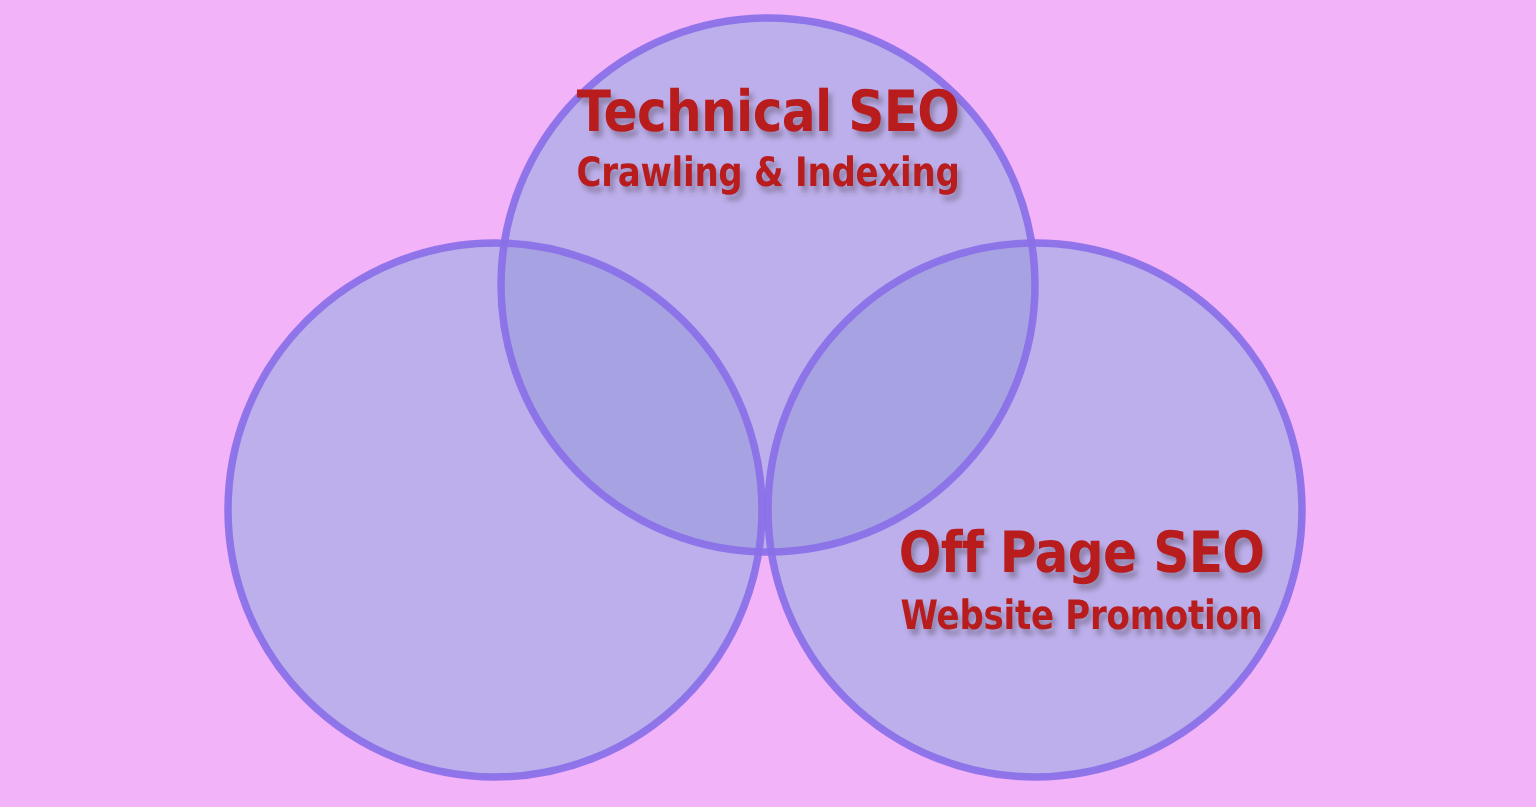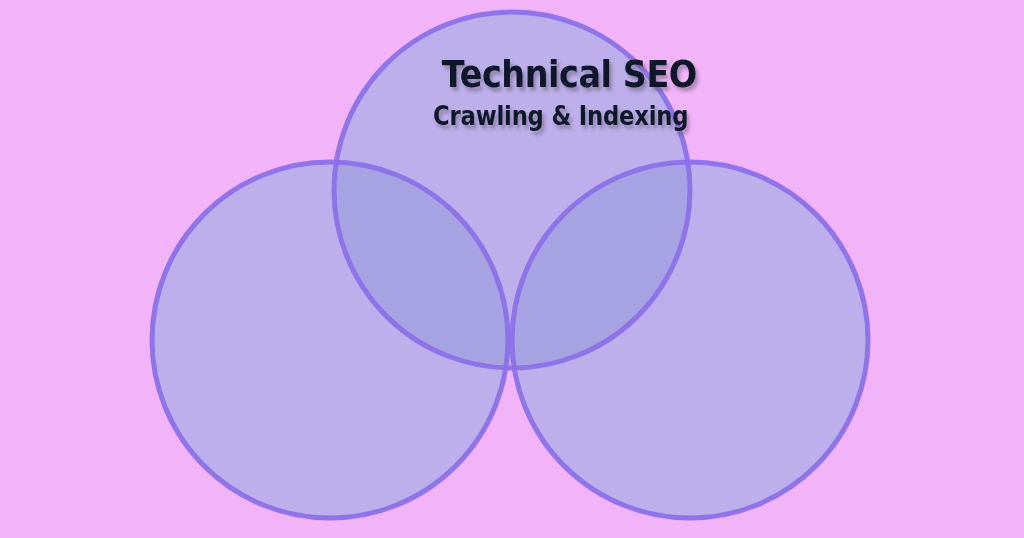--- a/index.html
+++ b/index.html
@@ -20,22 +20,22 @@
   }
   #venn-svg {
     position: absolute;
     left: 0;
     top: 0;
     width: 1024px;
     height: 538px;
   }
   .label-group {
     position: absolute;
-    text-align: right;
-    color: #0f172a;
+    text-align: center;
+    color: #b91c1c;
     text-shadow: 3px 4px 4px rgba(90, 80, 100, 0.45);
     -webkit-font-smoothing: antialiased;
   }
   .label-title {
     font-family: "DejaVu Sans", sans-serif;
     font-weight: 700;
     font-size: 38px;
     line-height: 1.06;
     letter-spacing: -0.5px;
     transform: scaleX(0.88);
@@ -120,14 +120,18 @@
       <circle id="stroke-right" cx="690" cy="340" r="178"></circle>
     </g>
   </svg>
 
   <div class="label-group" id="label-technical">
     <div class="label-title">Technical SEO</div>
     <div class="label-sub">Crawling &amp; Indexing</div>
   </div>
 
 
+  <div class="label-group" id="label-offpage">
+    <div class="label-title">Off Page SEO</div>
+    <div class="label-sub">Website Promotion</div>
+  </div>
 
 </div>
 
 </body></html>

